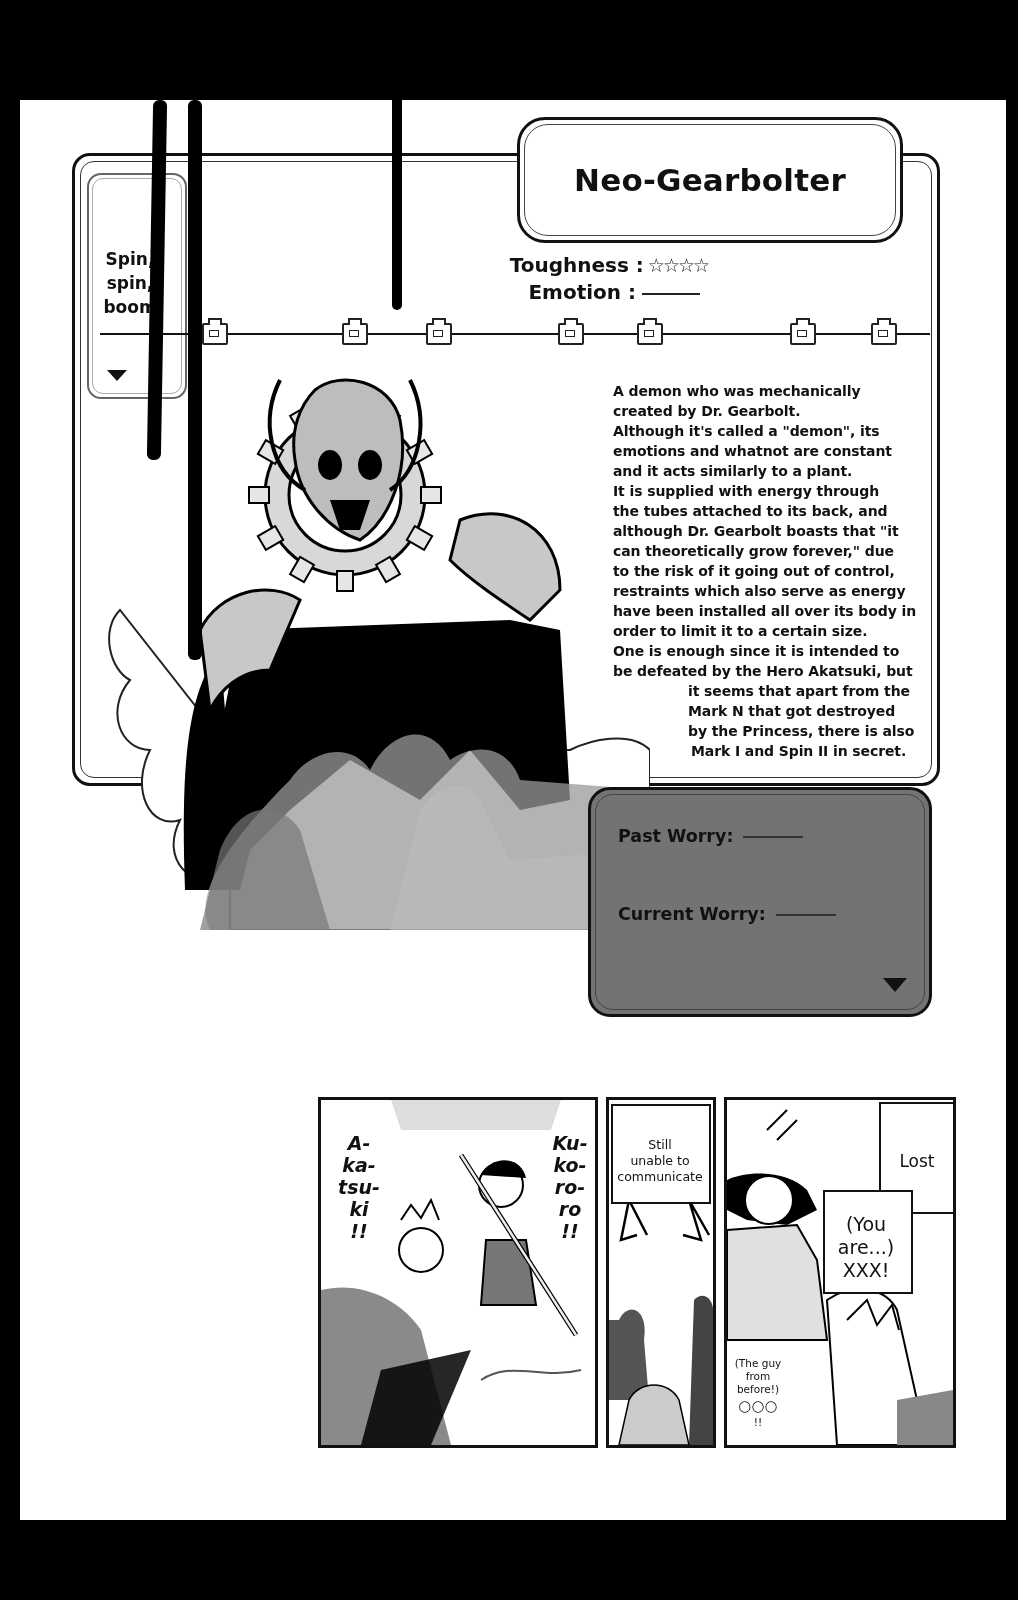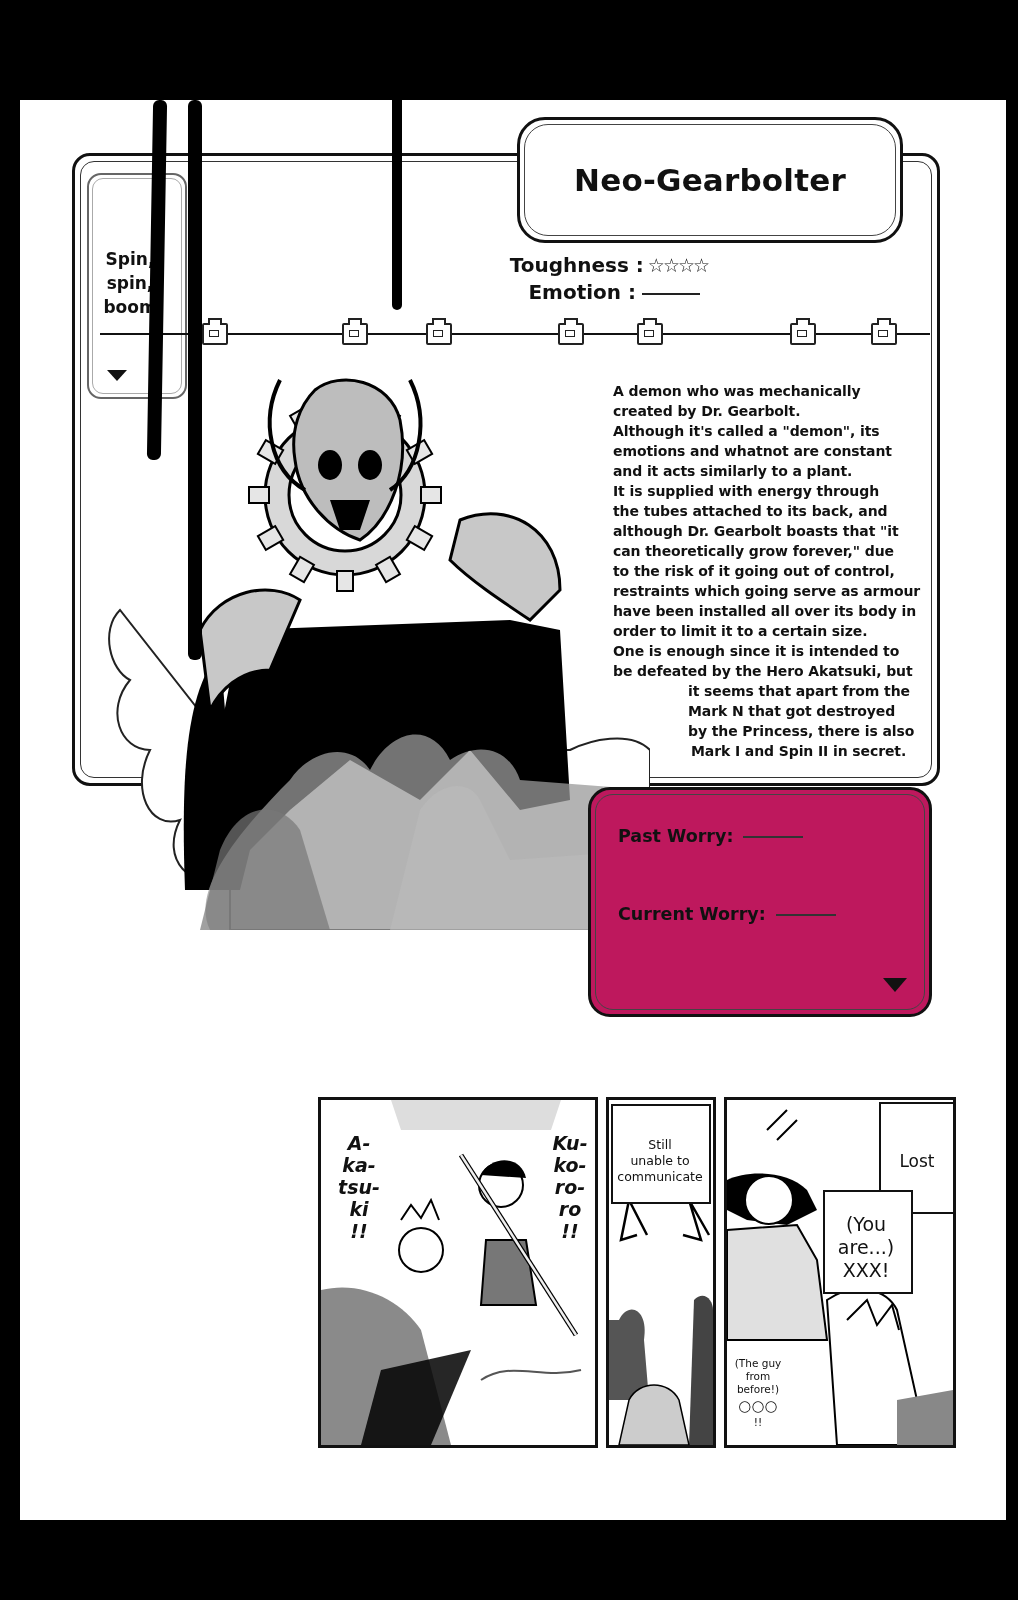--- a/index.html
+++ b/index.html
@@ -80,21 +80,21 @@
   
   .desc {
     left: 593px; top: 258px; width: 320px; z-index: 5;
     font-weight: bold; font-size: 14px; line-height: 20px; letter-spacing: -0.1px; margin-top: 23px;
   }
   .desc-line { white-space: nowrap; display: block; }
 
   
   .worry-box {
     left: 568px; top: 687px; width: 338px; height: 224px;
-    border: 3px solid #111; border-radius: 22px; background: #be185d; z-index: 3;
+    border: 3px solid #111; border-radius: 22px; background: #737373; z-index: 3;
   }
   .worry-box::after {
     content: ""; position: absolute; left: 4px; top: 4px; right: 4px; bottom: 4px;
     border: 1.5px solid #444; border-radius: 18px;
   }
   .worry-row { position: absolute; left: 27px; font-weight: bold; font-size: 17.5px; white-space: nowrap; z-index: 2; }
   .worry-dash { display: inline-block; width: 60px; height: 2px; background: #333; vertical-align: middle; margin-left: 10px; }
   .worry-arrow {
     position: absolute; right: 22px; bottom: 22px; width: 0; height: 0;
     border-left: 12px solid transparent; border-right: 12px solid transparent; border-top: 14px solid #111; z-index: 2;
@@ -197,21 +197,21 @@
     <span class="desc-line">A demon who was mechanically</span>
     <span class="desc-line">created by Dr. Gearbolt.</span>
     <span class="desc-line">Although it's called a "demon", its</span>
     <span class="desc-line">emotions and whatnot are constant</span>
     <span class="desc-line">and it acts similarly to a plant.</span>
     <span class="desc-line">It is supplied with energy through</span>
     <span class="desc-line">the tubes attached to its back, and</span>
     <span class="desc-line">although Dr. Gearbolt boasts that "it</span>
     <span class="desc-line">can theoretically grow forever," due</span>
     <span class="desc-line">to the risk of it going out of control,</span>
-    <span class="desc-line">restraints which going serve as armour</span>
+    <span class="desc-line">restraints which also serve as energy</span>
     <span class="desc-line">have been installed all over its body in</span>
     <span class="desc-line">order to limit it to a certain size.</span>
     <span class="desc-line">One is enough since it is intended to</span>
     <span class="desc-line">be defeated by the Hero Akatsuki, but</span>
     <span class="desc-line" style="padding-left:75px">it seems that apart from the</span>
     <span class="desc-line" style="padding-left:75px">Mark N that got destroyed</span>
     <span class="desc-line" style="padding-left:75px">by the Princess, there is also</span>
     <span class="desc-line" style="padding-left:78px">Mark I and Spin II in secret.</span>
   </div>
 

